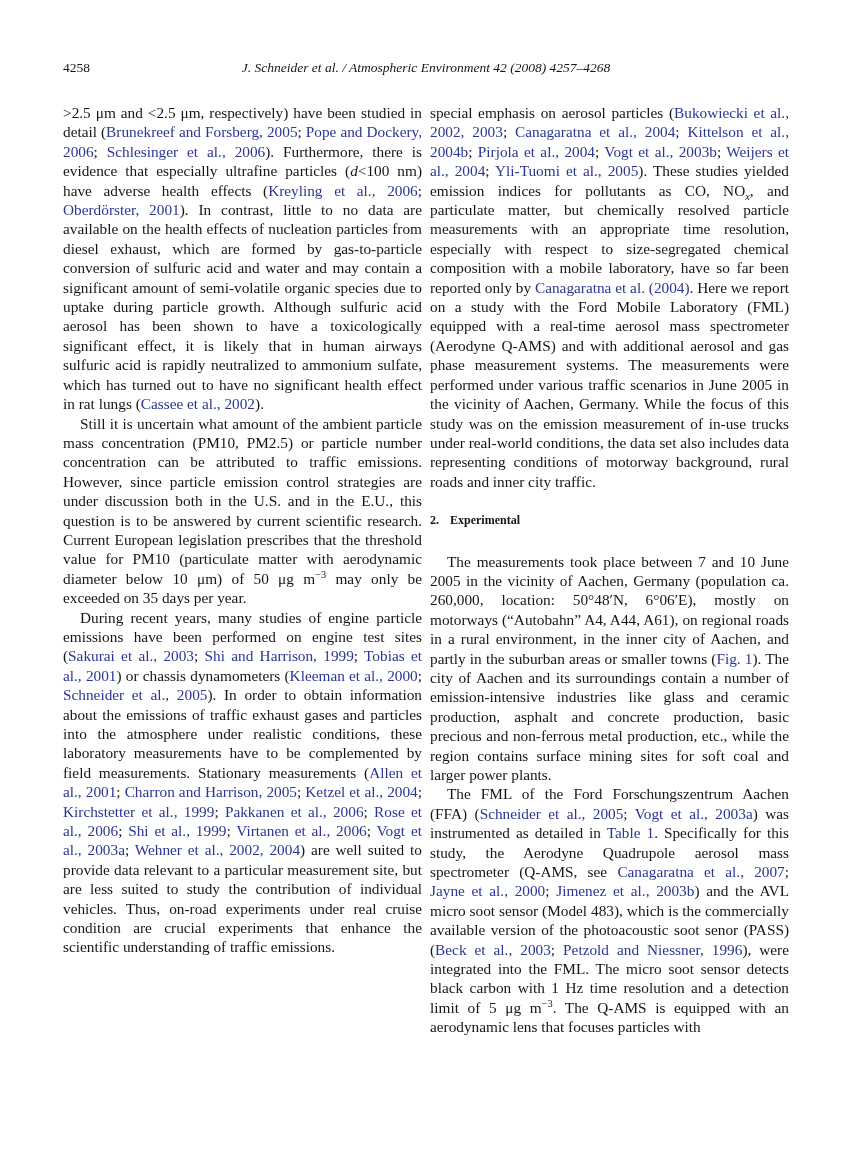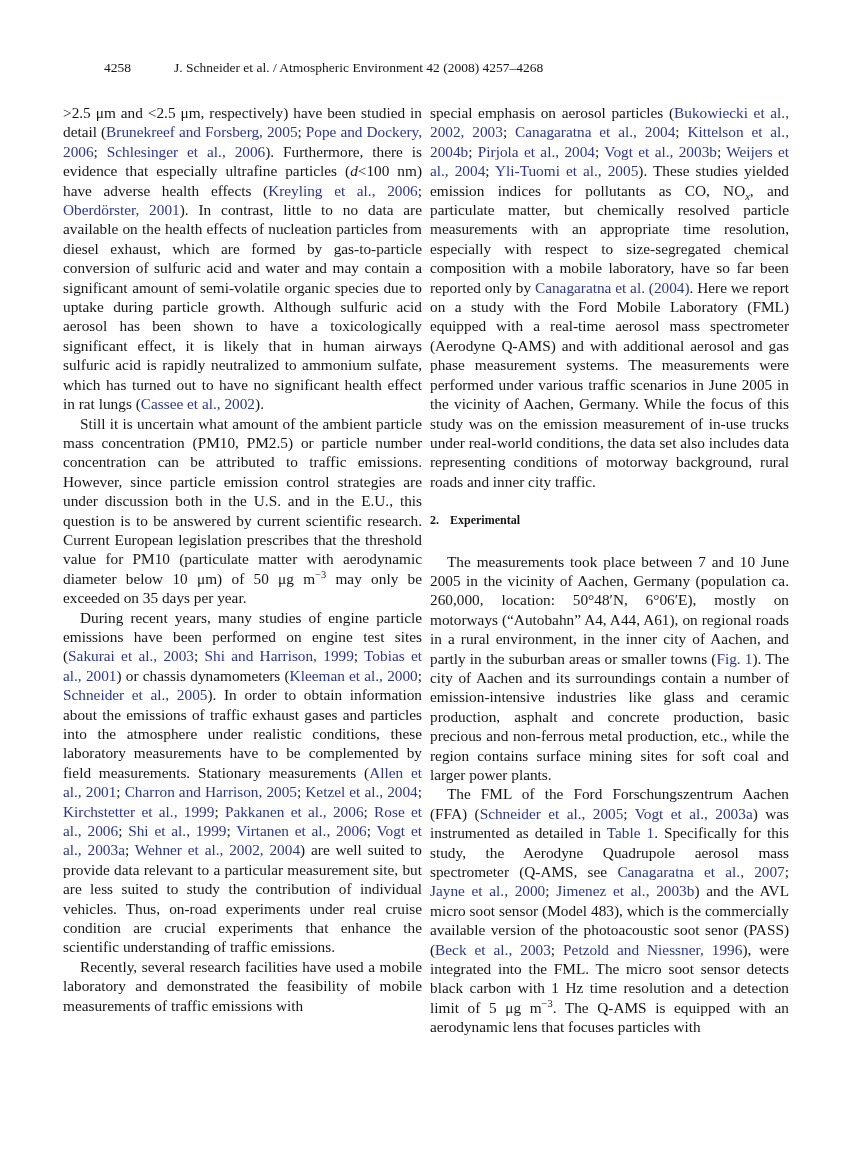--- a/index.html
+++ b/index.html
@@ -13,24 +13,23 @@
     background:var(--bg-color);
     font-family:"Liberation Serif","DejaVu Serif",serif;
     color:var(--text-color);
     overflow:hidden;
   }
   .page{padding:60px 57px 0 63px;box-sizing:border-box;}
   .header{
     display:flex;align-items:baseline;
     font-size:13.5px;line-height:16px;
     margin-bottom:27px;
-    margin-left:41px;
   }
   .pagenum{min-width:70px;}
-  .running-head{flex:1;text-align:left;padding-right:70px;}
+  .running-head{flex:1;text-align:center;font-style:italic;padding-right:70px;}
   .columns{display:flex;gap:8px;}
   .col{flex:1;min-width:0;}
   .para{
     margin:0;
     font-size:15.3px;
     line-height:19.4px;
     text-align:justify;
   }
   .para.indent{text-indent:17px;}
   .cite{color:var(--link-color);cursor:pointer;}
@@ -49,21 +48,20 @@
 <div class="page">
   <div class="header">
     <span class="pagenum">4258</span>
     <span class="running-head">J. Schneider et al. / Atmospheric Environment 42 (2008) 4257–4268</span>
   </div>
   <div class="columns">
     <div class="col">
         <p class="para"><span>&gt;2.5 μm and &lt;2.5 μm, respectively) have been studied in detail (</span><span class="cite">Brunekreef and Forsberg, 2005</span><span>; </span><span class="cite">Pope and Dockery, 2006</span><span>; </span><span class="cite">Schlesinger et al., 2006</span><span>). Furthermore, there is evidence that especially ultrafine particles (</span><span class="it">d</span><span>&lt;100 nm) have adverse health effects (</span><span class="cite">Kreyling et al., 2006</span><span>; </span><span class="cite">Oberdörster, 2001</span><span>). In contrast, little to no data are available on the health effects of nucleation particles from diesel exhaust, which are formed by gas-to-particle conversion of sulfuric acid and water and may contain a significant amount of semi-volatile organic species due to uptake during particle growth. Although sulfuric acid aerosol has been shown to have a toxicologically significant effect, it is likely that in human airways sulfuric acid is rapidly neutralized to ammonium sulfate, which has turned out to have no significant health effect in rat lungs (</span><span class="cite">Cassee et al., 2002</span><span>).</span></p>
         <p class="para indent"><span>Still it is uncertain what amount of the ambient particle mass concentration (PM10, PM2.5) or particle number concentration can be attributed to traffic emissions. However, since particle emission control strategies are under discussion both in the U.S. and in the E.U., this question is to be answered by current scientific research. Current European legislation prescribes that the threshold value for PM10 (particulate matter with aerodynamic diameter below 10 μm) of 50 μg m</span><sup>−3</sup><span> may only be exceeded on 35 days per year.</span></p>
         <p class="para indent"><span>During recent years, many studies of engine particle emissions have been performed on engine test sites (</span><span class="cite">Sakurai et al., 2003</span><span>; </span><span class="cite">Shi and Harrison, 1999</span><span>; </span><span class="cite">Tobias et al., 2001</span><span>) or chassis dynamometers (</span><span class="cite">Kleeman et al., 2000</span><span>; </span><span class="cite">Schneider et al., 2005</span><span>). In order to obtain information about the emissions of traffic exhaust gases and particles into the atmosphere under realistic conditions, these laboratory measurements have to be complemented by field measurements. Stationary measurements (</span><span class="cite">Allen et al., 2001</span><span>; </span><span class="cite">Charron and Harrison, 2005</span><span>; </span><span class="cite">Ketzel et al., 2004</span><span>; </span><span class="cite">Kirchstetter et al., 1999</span><span>; </span><span class="cite">Pakkanen et al., 2006</span><span>; </span><span class="cite">Rose et al., 2006</span><span>; </span><span class="cite">Shi et al., 1999</span><span>; </span><span class="cite">Virtanen et al., 2006</span><span>; </span><span class="cite">Vogt et al., 2003a</span><span>; </span><span class="cite">Wehner et al., 2002, 2004</span><span>) are well suited to provide data relevant to a particular measurement site, but are less suited to study the contribution of individual vehicles. Thus, on-road experiments under real cruise condition are crucial experiments that enhance the scientific understanding of traffic emissions.</span></p>
-        <p class="para indent"><span>Recently, several research facilities have used a mobile laboratory and demonstrated the feasibility of mobile measurements of traffic emissions with</span></p>
       </div>
     <div class="col">
         <p class="para"><span>special emphasis on aerosol particles (</span><span class="cite">Bukowiecki et al., 2002, 2003</span><span>; </span><span class="cite">Canagaratna et al., 2004</span><span>; </span><span class="cite">Kittelson et al., 2004b</span><span>; </span><span class="cite">Pirjola et al., 2004</span><span>; </span><span class="cite">Vogt et al., 2003b</span><span>; </span><span class="cite">Weijers et al., 2004</span><span>; </span><span class="cite">Yli-Tuomi et al., 2005</span><span>). These studies yielded emission indices for pollutants as CO, NO</span><sub class="it">x</sub><span>, and particulate matter, but chemically resolved particle measurements with an appropriate time resolution, especially with respect to size-segregated chemical composition with a mobile laboratory, have so far been reported only by </span><span class="cite">Canagaratna et al. (2004)</span><span>. Here we report on a study with the Ford Mobile Laboratory (FML) equipped with a real-time aerosol mass spectrometer (Aerodyne Q-AMS) and with additional aerosol and gas phase measurement systems. The measurements were performed under various traffic scenarios in June 2005 in the vicinity of Aachen, Germany. While the focus of this study was on the emission measurement of in-use trucks under real-world conditions, the data set also includes data representing conditions of motorway background, rural roads and inner city traffic.</span></p>
         <h2><span class="h-num">2.</span><span>Experimental</span></h2>
         <p class="para indent"><span>The measurements took place between 7 and 10 June 2005 in the vicinity of Aachen, Germany (population ca. 260,000, location: 50°48′N, 6°06′E), mostly on motorways (“Autobahn” A4, A44, A61), on regional roads in a rural environment, in the inner city of Aachen, and partly in the suburban areas or smaller towns (</span><span class="cite">Fig. 1</span><span>). The city of Aachen and its surroundings contain a number of emission-intensive industries like glass and ceramic production, asphalt and concrete production, basic precious and non-ferrous metal production, etc., while the region contains surface mining sites for soft coal and larger power plants.</span></p>
         <p class="para indent"><span>The FML of the Ford Forschungszentrum Aachen (FFA) (</span><span class="cite">Schneider et al., 2005</span><span>; </span><span class="cite">Vogt et al., 2003a</span><span>) was instrumented as detailed in </span><span class="cite">Table 1</span><span>. Specifically for this study, the Aerodyne Quadrupole aerosol mass spectrometer (Q-AMS, see </span><span class="cite">Canagaratna et al., 2007</span><span>; </span><span class="cite">Jayne et al., 2000</span><span>; </span><span class="cite">Jimenez et al., 2003b</span><span>) and the AVL micro soot sensor (Model 483), which is the commercially available version of the photoacoustic soot senor (PASS) (</span><span class="cite">Beck et al., 2003</span><span>; </span><span class="cite">Petzold and Niessner, 1996</span><span>), were integrated into the FML. The micro soot sensor detects black carbon with 1 Hz time resolution and a detection limit of 5 μg m</span><sup>−3</sup><span>. The Q-AMS is equipped with an aerodynamic lens that focuses particles with</span></p>
       </div>
   </div>
 </div>
 

